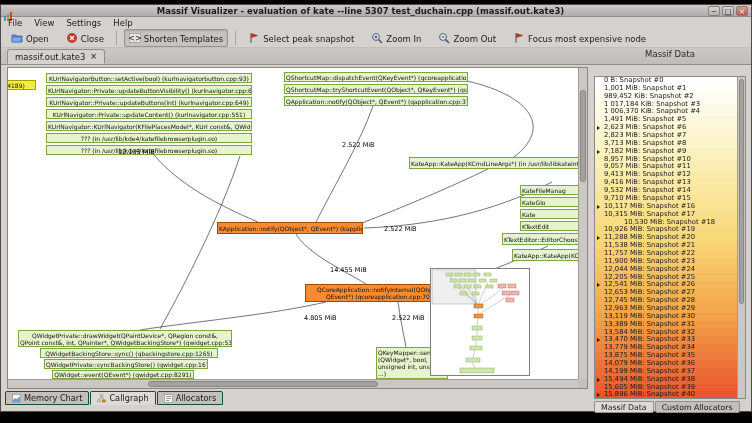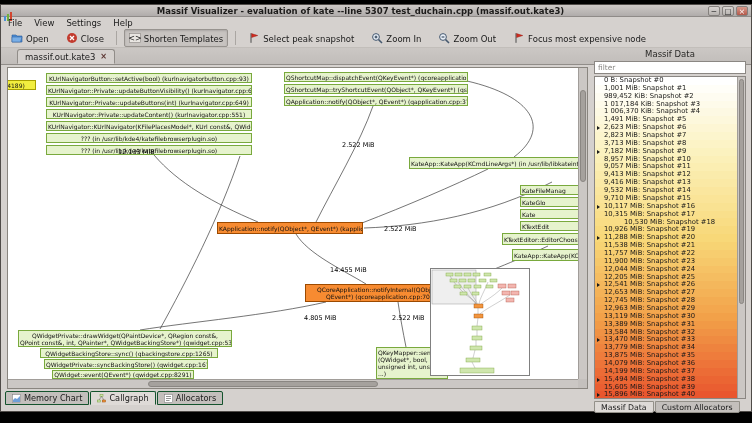--- a/index.html
+++ b/index.html
@@ -22,21 +22,21 @@
 
   
   .toolbar { position:absolute; left:0; top:23px; width:100%; height:20px; display:flex; align-items:center; gap:7px; padding:0 5px; border-bottom:1px solid #c2beba; font-size:8.5px; }
   .tool-btn { display:flex; align-items:flex-end; gap:3px; padding:2px 4px; border:1px solid transparent; border-radius:2px; }
   .tool-btn.pressed { border:1px solid #97938f; background:#c7c3c0; box-shadow:inset 0 1px 2px rgba(0,0,0,0.15); }
   .tool-btn .icon, .vtab .icon { display:inline-flex; }
   .tool-btn .icon svg { width:12px; height:12px; }
   .tb-sep { width:1px; height:14px; background:#aaa6a2; }
 
   
-  .doctabs { position:absolute; left:0; top:43px; width:100%; height:17px; background:linear-gradient(#cbc7c4,#c1bdba); border-bottom:1px solid #918d89; display:flex; align-items:flex-end; padding:0 16px; }
+  .doctabs { position:absolute; left:0; top:43px; width:100%; height:17px; background:linear-gradient(#cbc7c4,#c1bdba); border-bottom:1px solid #918d89; display:flex; align-items:flex-end; padding:0 6px; }
   .doctab { display:flex; align-items:center; gap:5px; height:15px; padding:0 7px; font-size:8.5px; background:#d5d1ce; border:1px solid #918d89; border-bottom:1px solid #d5d1ce; border-radius:3px 3px 0 0; }
   .tab-close { font-size:8px; color:#5a3430; font-weight:bold; line-height:8px; }
 
   
   .canvas-frame { position:absolute; left:6px; top:62px; width:581px; height:322px; background:#fff; border:1px solid #89857f; overflow:hidden; }
   .edges { position:absolute; left:0; top:0; z-index:1; }
   .node { position:absolute; border:1px solid; overflow:hidden; display:flex; flex-direction:column; justify-content:center; z-index:2; }
   .node-line { font-size:6px; line-height:7px; white-space:nowrap; text-align:center; color:#111; padding:0 1px; }
   .node.left-al .node-line { text-align:left; }
   .edge-label { position:absolute; font-size:6.5px; color:#000; white-space:nowrap; z-index:2; }
@@ -372,21 +372,20 @@
               <rect x="0.5" y="0.5" width="8" height="8" fill="#fff" stroke="#777" stroke-width="0.5"></rect>
               <path d="M2 2.5h5M2 4.5h5M2 6.5h3.5" stroke="#666" stroke-width="0.7"></path>
             </svg>
           </span>
           <span>Allocators</span>
         </span>
       </div>
 
     <div class="dock">
       <div class="dock-title">Massif Data</div>
-      <input class="filter" placeholder="filter" style="">
       <div class="snap-frame">
         <div class="snap-list" id="snapList">
             <div class="snap-row" style="background: rgb(255, 255, 255);">
               <span>0 B: Snapshot #0</span>
             </div>
             <div class="snap-row" style="background: rgb(255, 254, 248);">
               <span>1,001 MiB: Snapshot #1</span>
             </div>
             <div class="snap-row" style="background: rgb(254, 252, 241);">
               <span>989,452 KiB: Snapshot #2</span>

